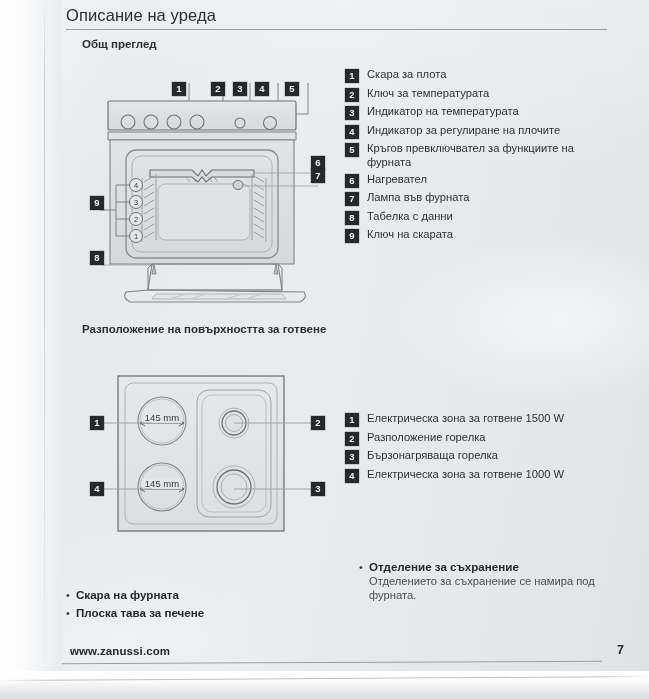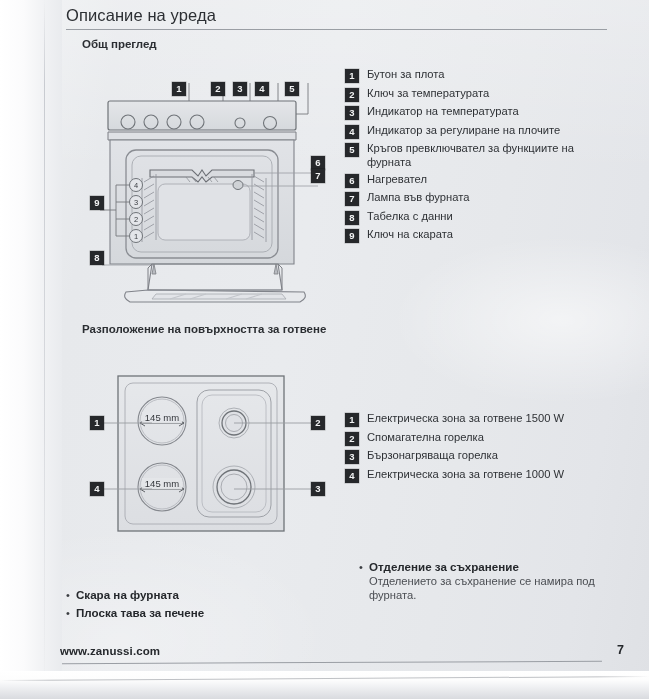--- a/index.html
+++ b/index.html
@@ -183,21 +183,21 @@
   .plain {
     font-size: 11.2px;
     line-height: 14px;
     color: #4a4d52;
     margin-left: 10px;
   }
 
   
   .footer-url {
     position: absolute;
-    left: 60px;
+    left: 70px;
     top: 645px;
     font-size: 11.5px;
     font-weight: bold;
     color: #25282c;
     letter-spacing: 0.1px;
   }
   .footer-rule {
     position: absolute;
     left: 62px;
     top: 662px;
@@ -341,21 +341,21 @@
   <div class="cal" style="left:255px; top:82px;">4</div>
   <div class="cal" style="left:285px; top:82px;">5</div>
   <div class="cal" style="left:311px; top:156px;">6</div>
   <div class="cal" style="left:311px; top:169px;">7</div>
   <div class="cal" style="left:90px; top:251px;">8</div>
   <div class="cal" style="left:90px; top:196px;">9</div>
 
   <div class="legend" style="top:68px;">
     <div class="legend-row">
       <span class="badge">1</span>
-      <span class="legend-text">Бутон за плота</span>
+      <span class="legend-text">Скара за плота</span>
     </div>
     <div class="legend-row">
       <span class="badge">2</span>
       <span class="legend-text">Ключ за температурата</span>
     </div>
     <div class="legend-row">
       <span class="badge">3</span>
       <span class="legend-text">Индикатор на температурата</span>
     </div>
     <div class="legend-row">
@@ -444,21 +444,21 @@
   <div class="cal" style="left:311px; top:416px;">2</div>
   <div class="cal" style="left:311px; top:482px;">3</div>
 
   <div class="legend" style="top:412px;">
     <div class="legend-row">
       <span class="badge">1</span>
       <span class="legend-text">Електрическа зона за готвене 1500 W</span>
     </div>
     <div class="legend-row">
       <span class="badge">2</span>
-      <span class="legend-text">Спомагателна горелка</span>
+      <span class="legend-text">Разположение горелка</span>
     </div>
     <div class="legend-row">
       <span class="badge">3</span>
       <span class="legend-text">Бързонагряваща горелка</span>
     </div>
     <div class="legend-row">
       <span class="badge">4</span>
       <span class="legend-text">Електрическа зона за готвене 1000 W</span>
     </div>
   </div>

